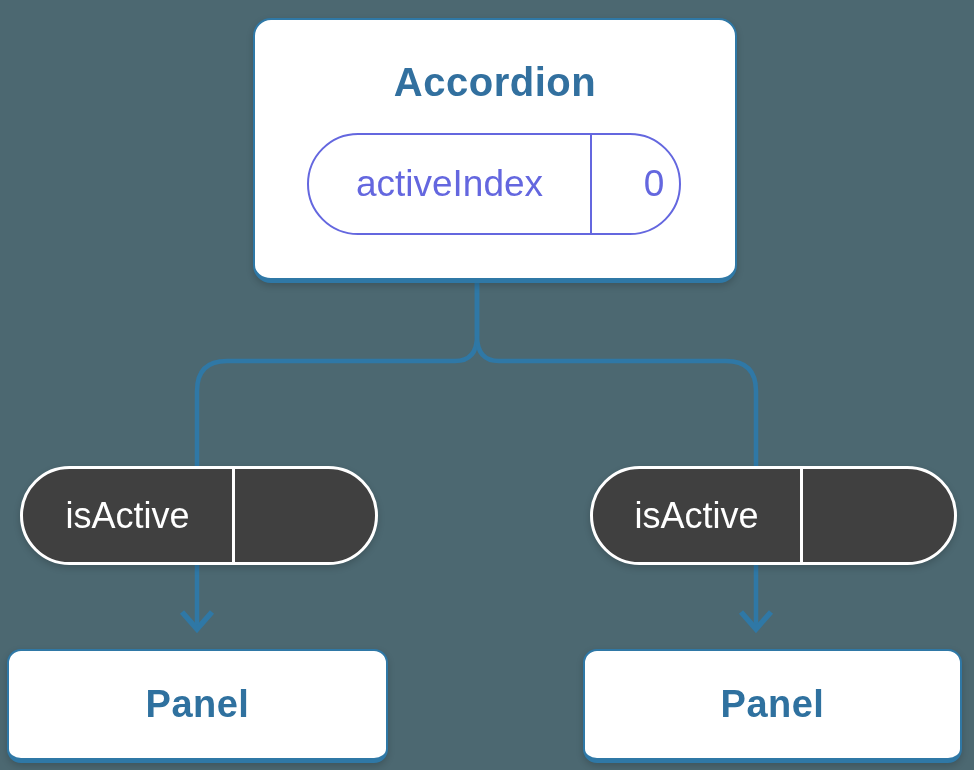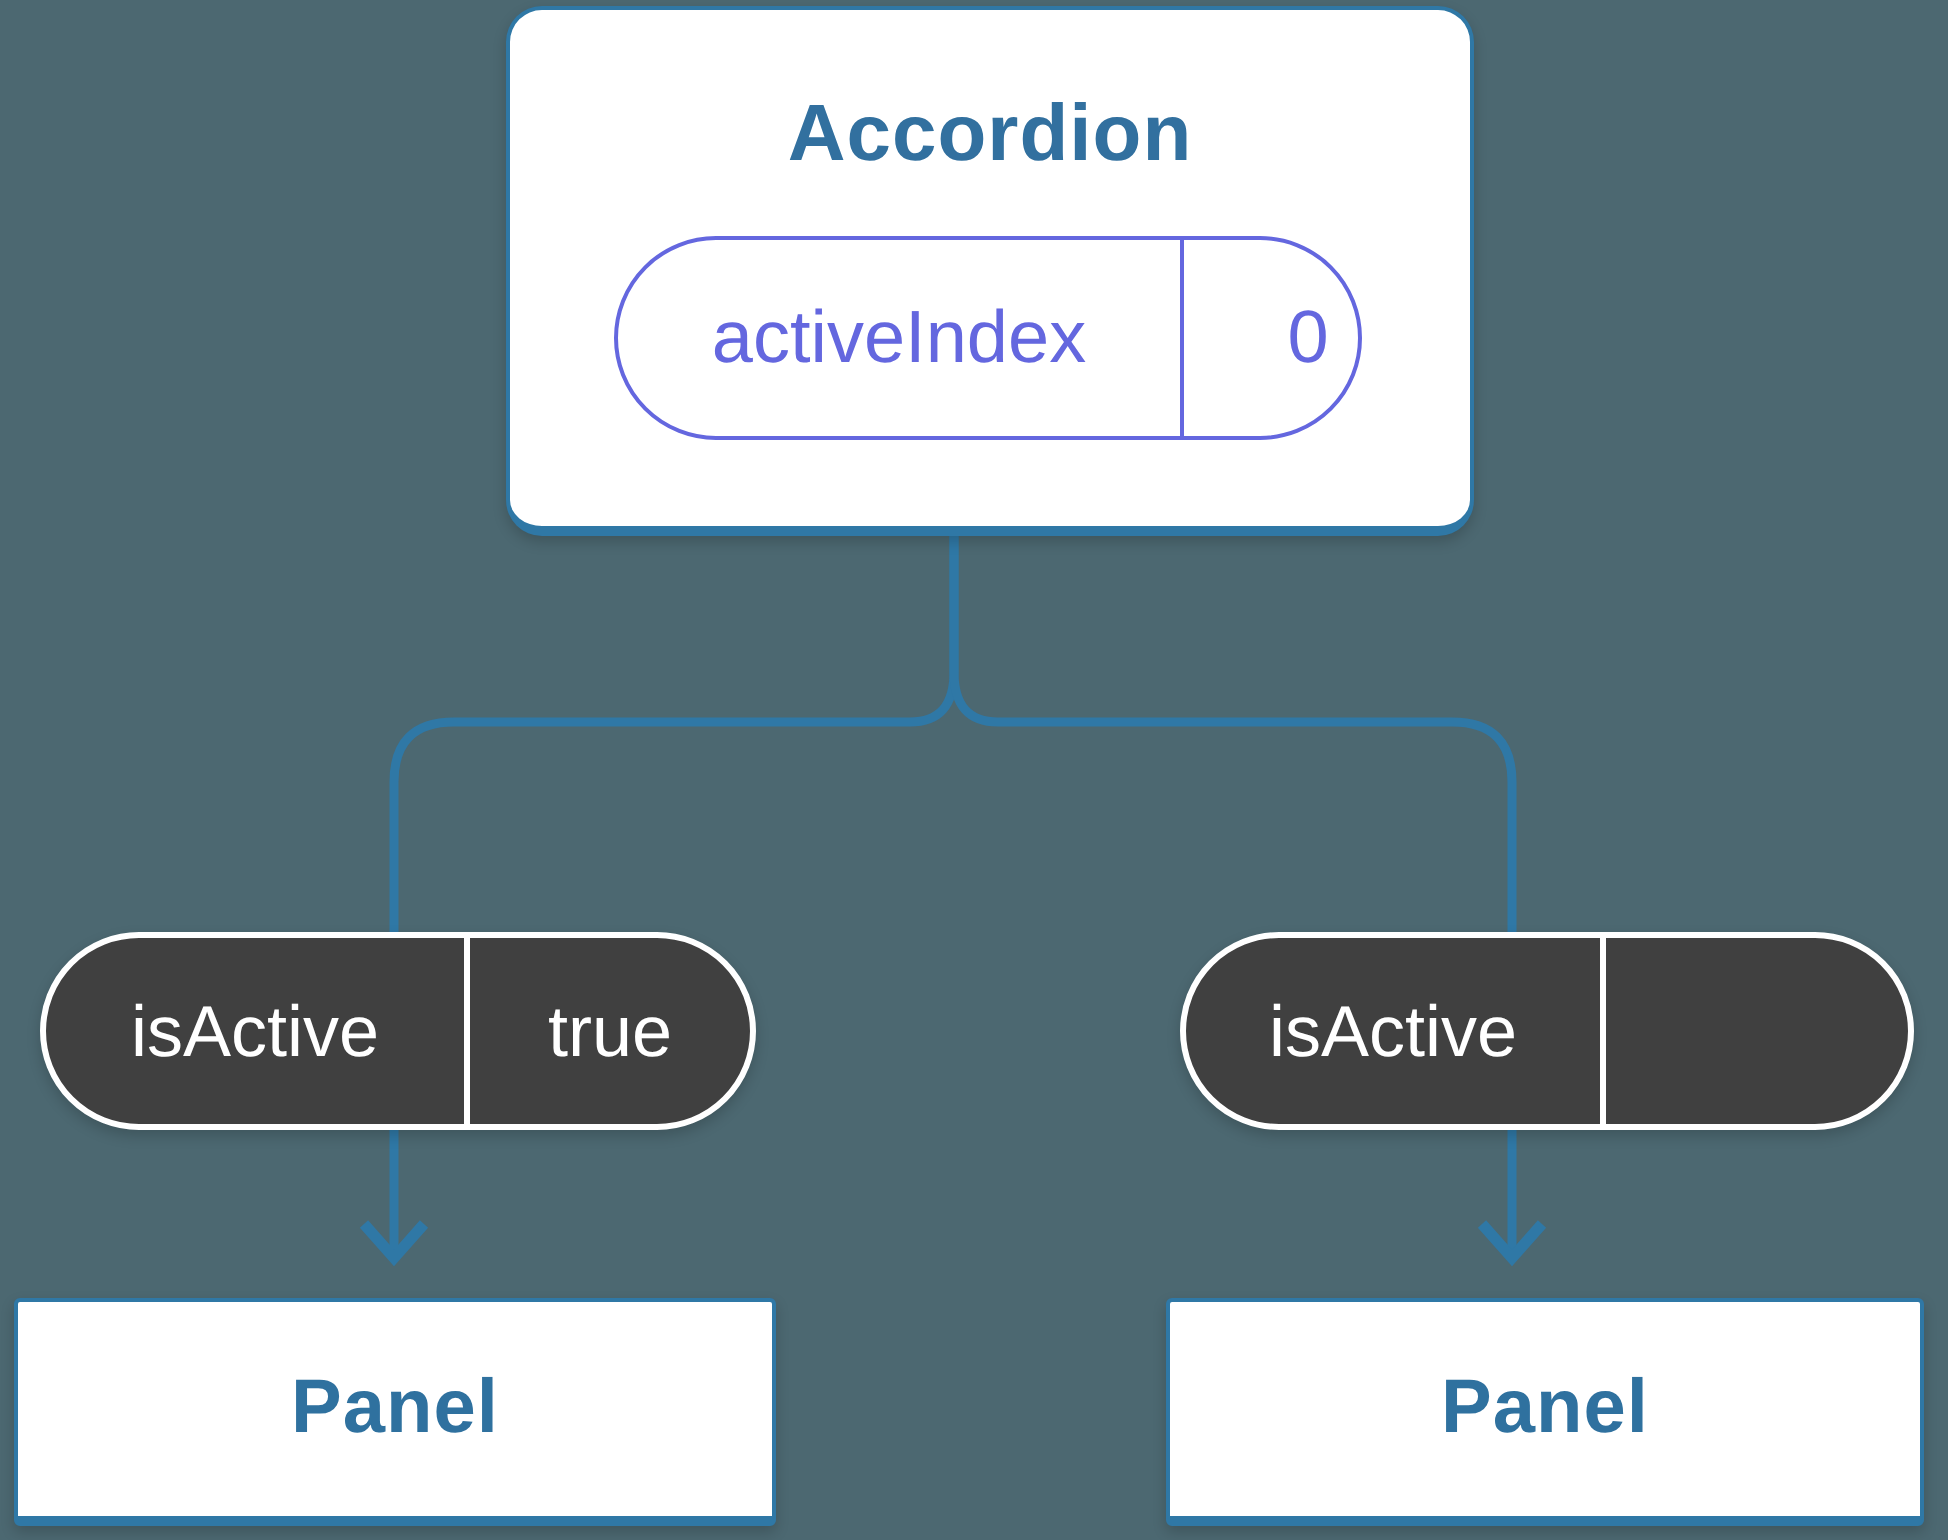--- a/index.html
+++ b/index.html
@@ -25,21 +25,21 @@
     position: absolute;
     background: #FFFFFF;
     border: 2px solid #2F78A6;
     border-bottom-width: 5px;
     box-sizing: border-box;
     box-shadow: 0 3px 7px rgba(0,0,0,0.18);
     z-index: 1;
   }
   .root-card {
     left: 253px;
-    top: 3px;
+    top: 18px;
     width: 484px;
     height: 265px;
     border-radius: 18px;
   }
   .card-title {
     margin-top: 40px;
     text-align: center;
     font-size: 40px;
     font-weight: 600;
     letter-spacing: 0.5px;
@@ -103,21 +103,21 @@
     top: 466px;
     width: 367px;
   }
   .pill-right .seg-name { flex: 0 0 207px; }
   .panel-card {
     display: flex;
     align-items: center;
     justify-content: center;
     height: 114px;
     top: 649px;
-    border-radius: 3px;
+    border-radius: 14px;
   }
   .panel-label {
     font-size: 38px;
     font-weight: 600;
     letter-spacing: 0.5px;
     color: #2F719F;
   }
   .panel-left { left: 7px; width: 381px; }
   .panel-right { left: 583px; width: 379px; }
 </style>
@@ -136,21 +136,20 @@
   <div class="card root-card">
     <div class="card-title">Accordion</div>
     <div class="pill outline-pill">
       <span class="pill-seg seg-name">activeIndex</span>
       <span class="pill-seg seg-value">0</span>
     </div>
   </div>
 
   <div class="pill filled-pill pill-left">
     <span class="pill-seg seg-name">isActive</span>
-    <span class="pill-seg seg-value">true</span>
   </div>
 
   <div class="pill filled-pill pill-right">
     <span class="pill-seg seg-name">isActive</span>
   </div>
 
   <div class="card panel-card panel-left">
     <span class="panel-label">Panel</span>
   </div>
 

